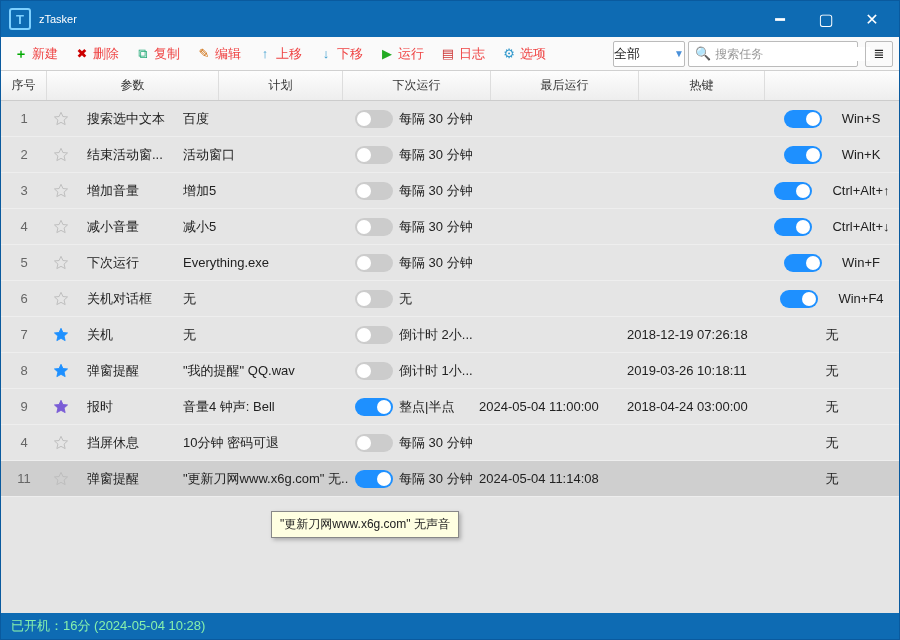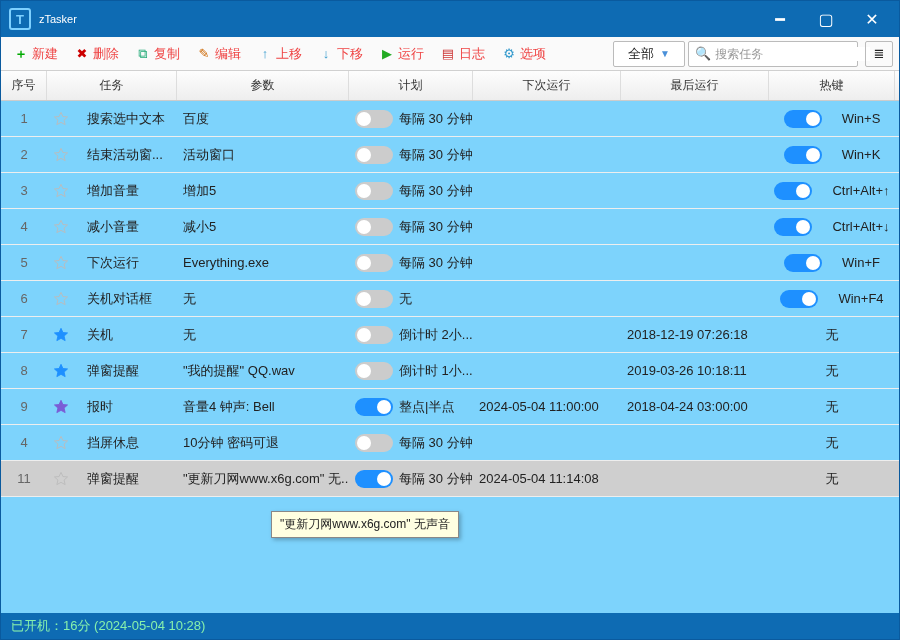--- a/index.html
+++ b/index.html
@@ -7,27 +7,27 @@
 .win{width:900px;height:640px;background:#fff;display:flex;flex-direction:column;border:1px solid #0a5a9e}
 .titlebar{background:#0e6bb3;height:36px;display:flex;align-items:center;padding:0 4px 0 8px}
 .titlebar .logo{width:22px;height:22px;margin-right:8px;border:2px solid #7dd0ff;color:#7dd0ff;font-weight:bold;display:flex;align-items:center;justify-content:center;border-radius:3px}
 .titlebar .ttl{color:#fff;font-size:11px;flex:1}
 .titlebar .wbtn{width:46px;height:36px;display:flex;align-items:center;justify-content:center;color:#fff;font-size:16px;cursor:pointer}
 .toolbar{height:34px;background:#fafafa;border-bottom:1px solid #d0d0d0;display:flex;align-items:center;padding:0 6px;gap:3px}
 .tbtn{display:flex;align-items:center;gap:4px;padding:4px 7px;border-radius:3px;cursor:pointer}
 .tbtn .ic{width:14px;height:14px;display:inline-flex;align-items:center;justify-content:center}
 .tbtn span{font-size:13px;color:#ef4444}
 .spacer{flex:1}
-.catsel{height:26px;border:1px solid #bbb;background:#fff;display:flex;align-items:center;padding:0 14px;width:72px;justify-content:space-between;cursor:pointer;border-radius:2px}
+.catsel{height:26px;border:1px solid #bbb;background:#fff;display:flex;align-items:center;padding:0 0;width:72px;justify-content:space-between;cursor:pointer;border-radius:2px}
 .catsel .arr{color:#4a90d9;font-size:10px}
 .search{height:26px;border:1px solid #bbb;background:#fff;display:flex;align-items:center;padding:0 6px;width:170px;border-radius:2px}
 .search input{border:0;outline:0;font-size:12px;color:#333;flex:1}
 .search input::placeholder{color:#999}
 .listbtn{width:28px;height:26px;border:1px solid #bbb;display:flex;align-items:center;justify-content:center;color:#4a90d9;cursor:pointer;border-radius:2px;margin-left:4px}
-.grid{flex:1;overflow:auto;position:relative;background:#7dd3fc}
+.grid{flex:1;overflow:auto;position:relative;background:#e5e5e5}
 .hdr{display:flex;height:30px;background:linear-gradient(#fdfdfd,#eee);border-bottom:1px solid #ccc;position:sticky;top:0}
 .hdr>div{border-right:1px solid #ddd;display:flex;align-items:center;justify-content:center;font-size:12px;color:#333}
 .c-idx{width:46px}.c-task{width:130px}.c-param{width:172px}.c-plan{width:124px}.c-next{width:148px}.c-last{width:148px}.c-hot{width:126px}
 .row{display:flex;height:36px;align-items:center;border-bottom:1px solid #eee}
 .row.sel{background:#cfcfcf}
 .row>div{display:flex;align-items:center;padding:0 6px;font-size:13px;white-space:nowrap;overflow:hidden;text-overflow:ellipsis}
 .row .c-idx{justify-content:center;color:#666}
 .row .c-task{gap:18px}
 .star{width:16px;height:16px;flex-shrink:0}
 .star svg{width:16px;height:16px}
@@ -103,21 +103,20 @@
       <input placeholder="搜索任务" style="">
     </div>
     <div class="listbtn">
         <span>≣</span>
       </div>
   </div>
 
   <div class="grid">
     <div class="hdr">
       <div class="c-idx">序号</div>
-      <div class="c-task">任务</div>
       <div class="c-param">参数</div>
       <div class="c-plan">计划</div>
       <div class="c-next">下次运行</div>
       <div class="c-last">最后运行</div>
       <div class="c-hot">热键</div>
     </div>
     <div id="rows">
         <div class="row">
           <div class="c-idx">1</div>
           <div class="c-task">

